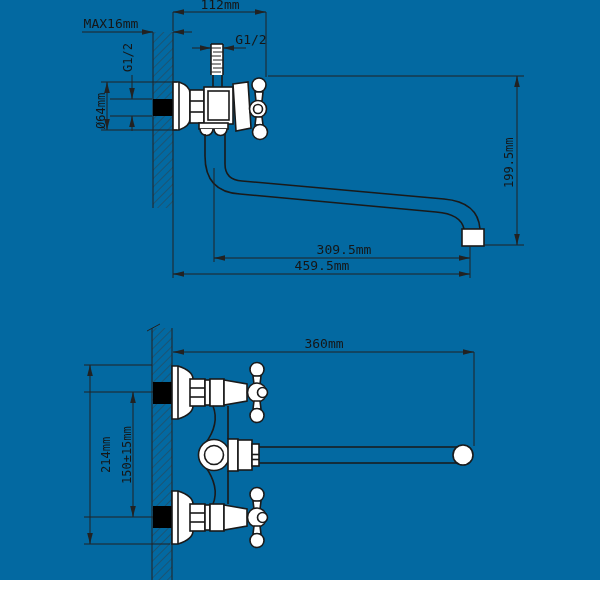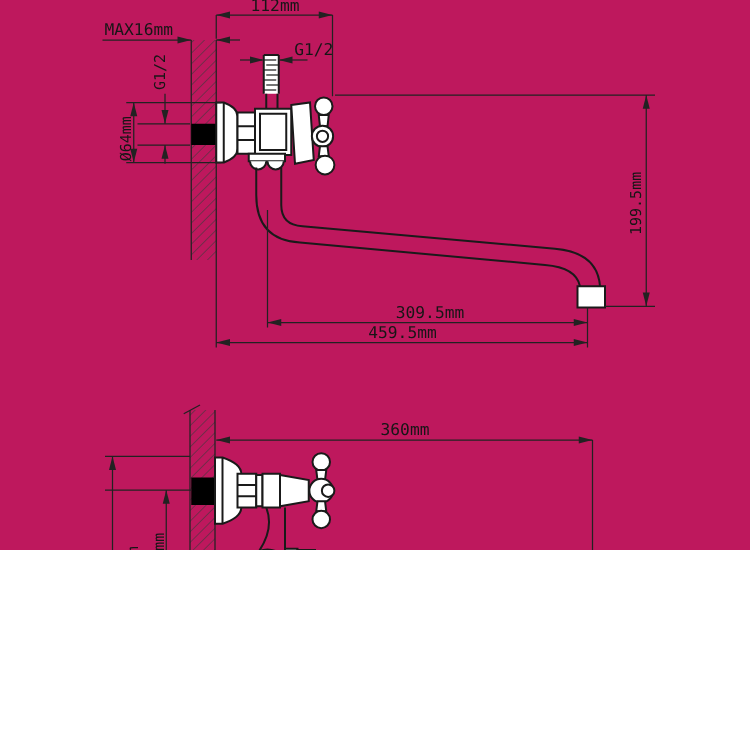--- a/index.html
+++ b/index.html
@@ -1,16 +1,16 @@
 <!DOCTYPE html>
 <html><head>
 <meta charset="utf-8">
 <style>
   html,body{margin:0;padding:0;background:#ffffff;}
-  .stage{width:600px;height:440px;position:relative;background:#be185d;overflow:hidden;}
+  .stage{width:600px;height:580px;position:relative;background:#0369a1;overflow:hidden;}
   svg{display:block;}
   text{font-family:"DejaVu Sans Mono","Liberation Mono",monospace;fill:#161616;}
   .dimtxt{font-size:13px;}
   .dimtxt-sm{font-size:12px;}
   .obj{stroke:#1a1a1a;stroke-width:1.6;fill:none;}
   .objf{stroke:#1a1a1a;stroke-width:1.6;fill:#ffffff;}
   .dim{stroke:#222222;stroke-width:1;fill:none;}
   .arr{fill:#222222;stroke:none;}
 </style>
 </head>

